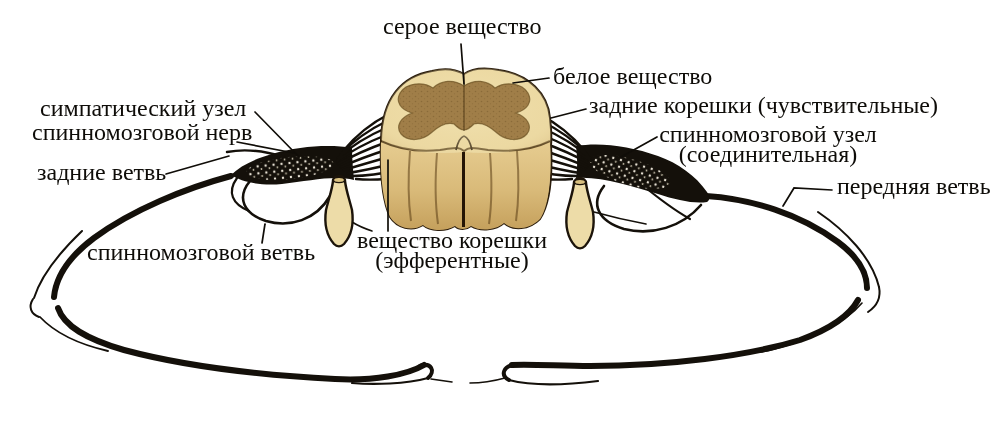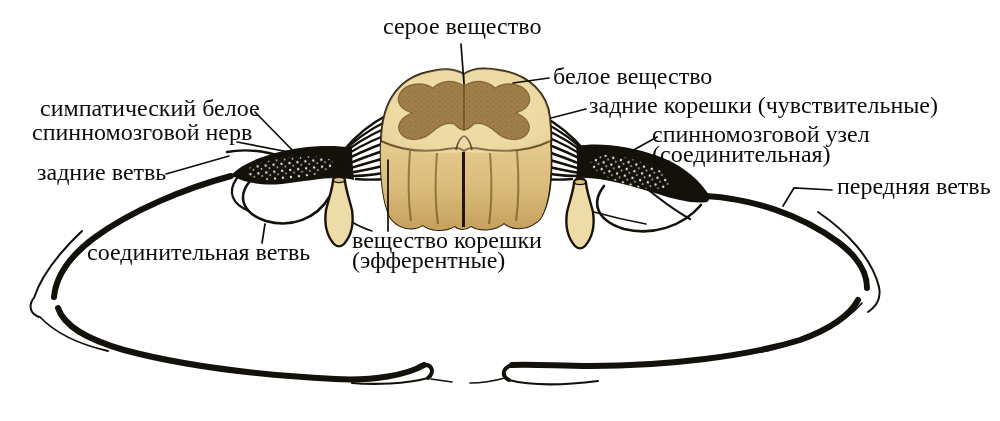--- a/index.html
+++ b/index.html
@@ -12,21 +12,21 @@
   }
   .stage svg{position:absolute;left:0;top:0;}
   .lbl{
     position:absolute;
     font-size:24px;
     line-height:0.85;
     color:#0e0c08;
     white-space:nowrap;
     font-family:Liberation Serif, serif;
   }
-  .lbl.center{text-align:left;white-space:normal;}
+  .lbl.center{text-align:center;white-space:normal;}
   .lbl.center .ln{white-space:nowrap;display:block;}
 </style>
 </head>
 <body>
 
 <div class="stage">
 
   <svg width="1000" height="421" viewBox="0 0 1000 421">
     <defs>
       <pattern id="speck" patternUnits="userSpaceOnUse" width="8" height="7">
@@ -163,26 +163,26 @@
 
   <div class="lbl" style="left:589px;top:95px">задние корешки (чувствительные)</div>
 
   <div class="lbl center" style="left:652px;top:124px;width:232px">
     <span class="ln">спинномозговой узел</span>
     <span class="ln">(соединительная)</span>
   </div>
 
   <div class="lbl" style="left:837px;top:176px">передняя ветвь</div>
 
-  <div class="lbl" style="left:40px;top:98px">симпатический белое</div>
+  <div class="lbl" style="left:40px;top:98px">симпатический узел</div>
 
   <div class="lbl" style="left:32px;top:122px">спинномозговой нерв</div>
 
   <div class="lbl" style="left:37px;top:162px">задние ветвь</div>
 
-  <div class="lbl" style="left:87px;top:242px">соединительная ветвь</div>
+  <div class="lbl" style="left:87px;top:242px">спинномозговой ветвь</div>
 
   <div class="lbl center" style="left:352px;top:230px;width:200px">
     <span class="ln">вещество корешки</span>
     <span class="ln">(эфферентные)</span>
   </div>
 
 </div>
 
 </body></html>

